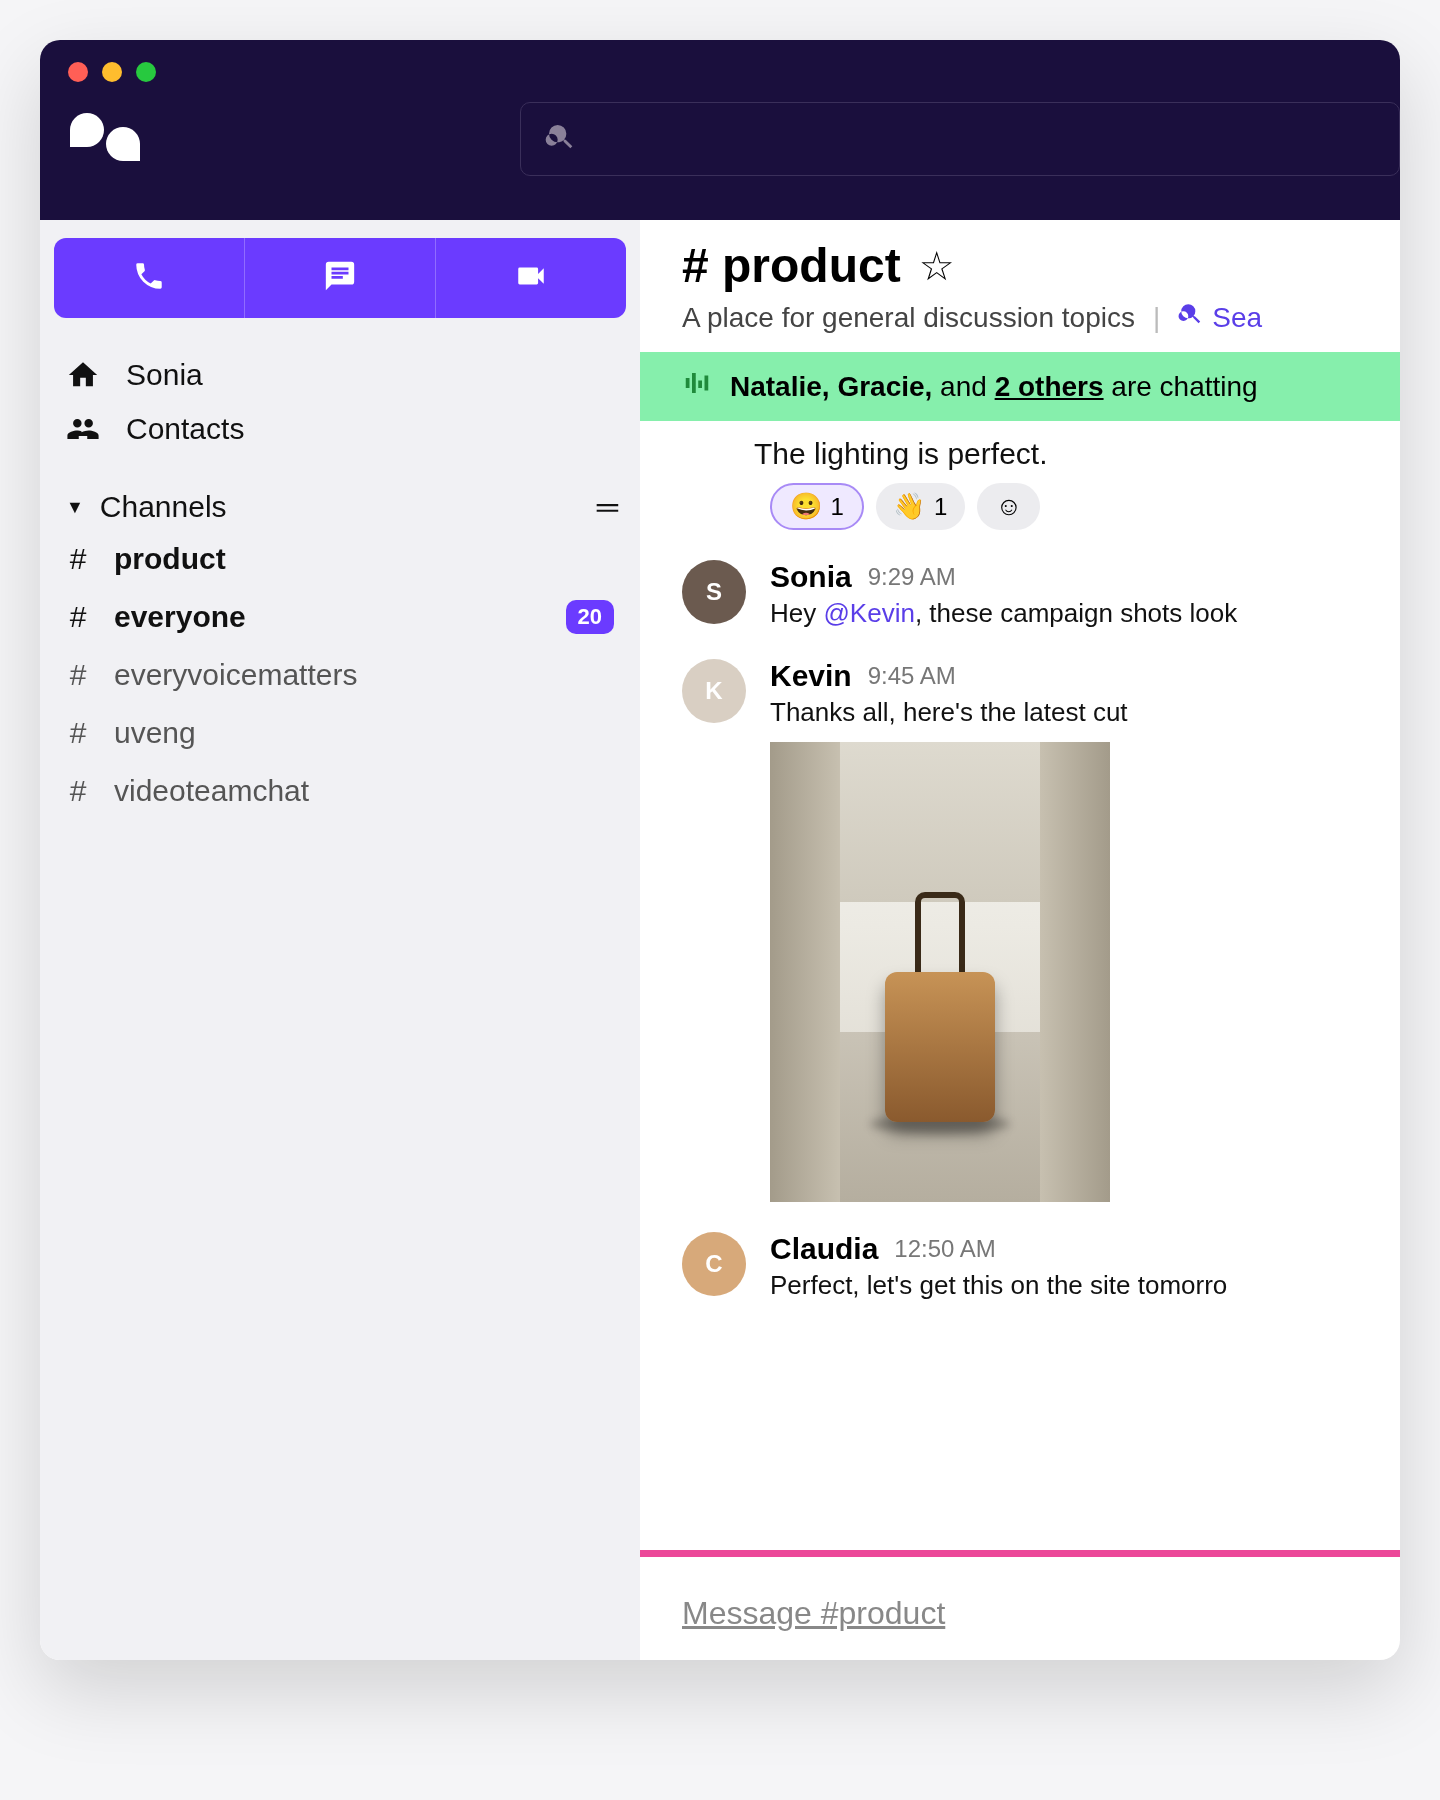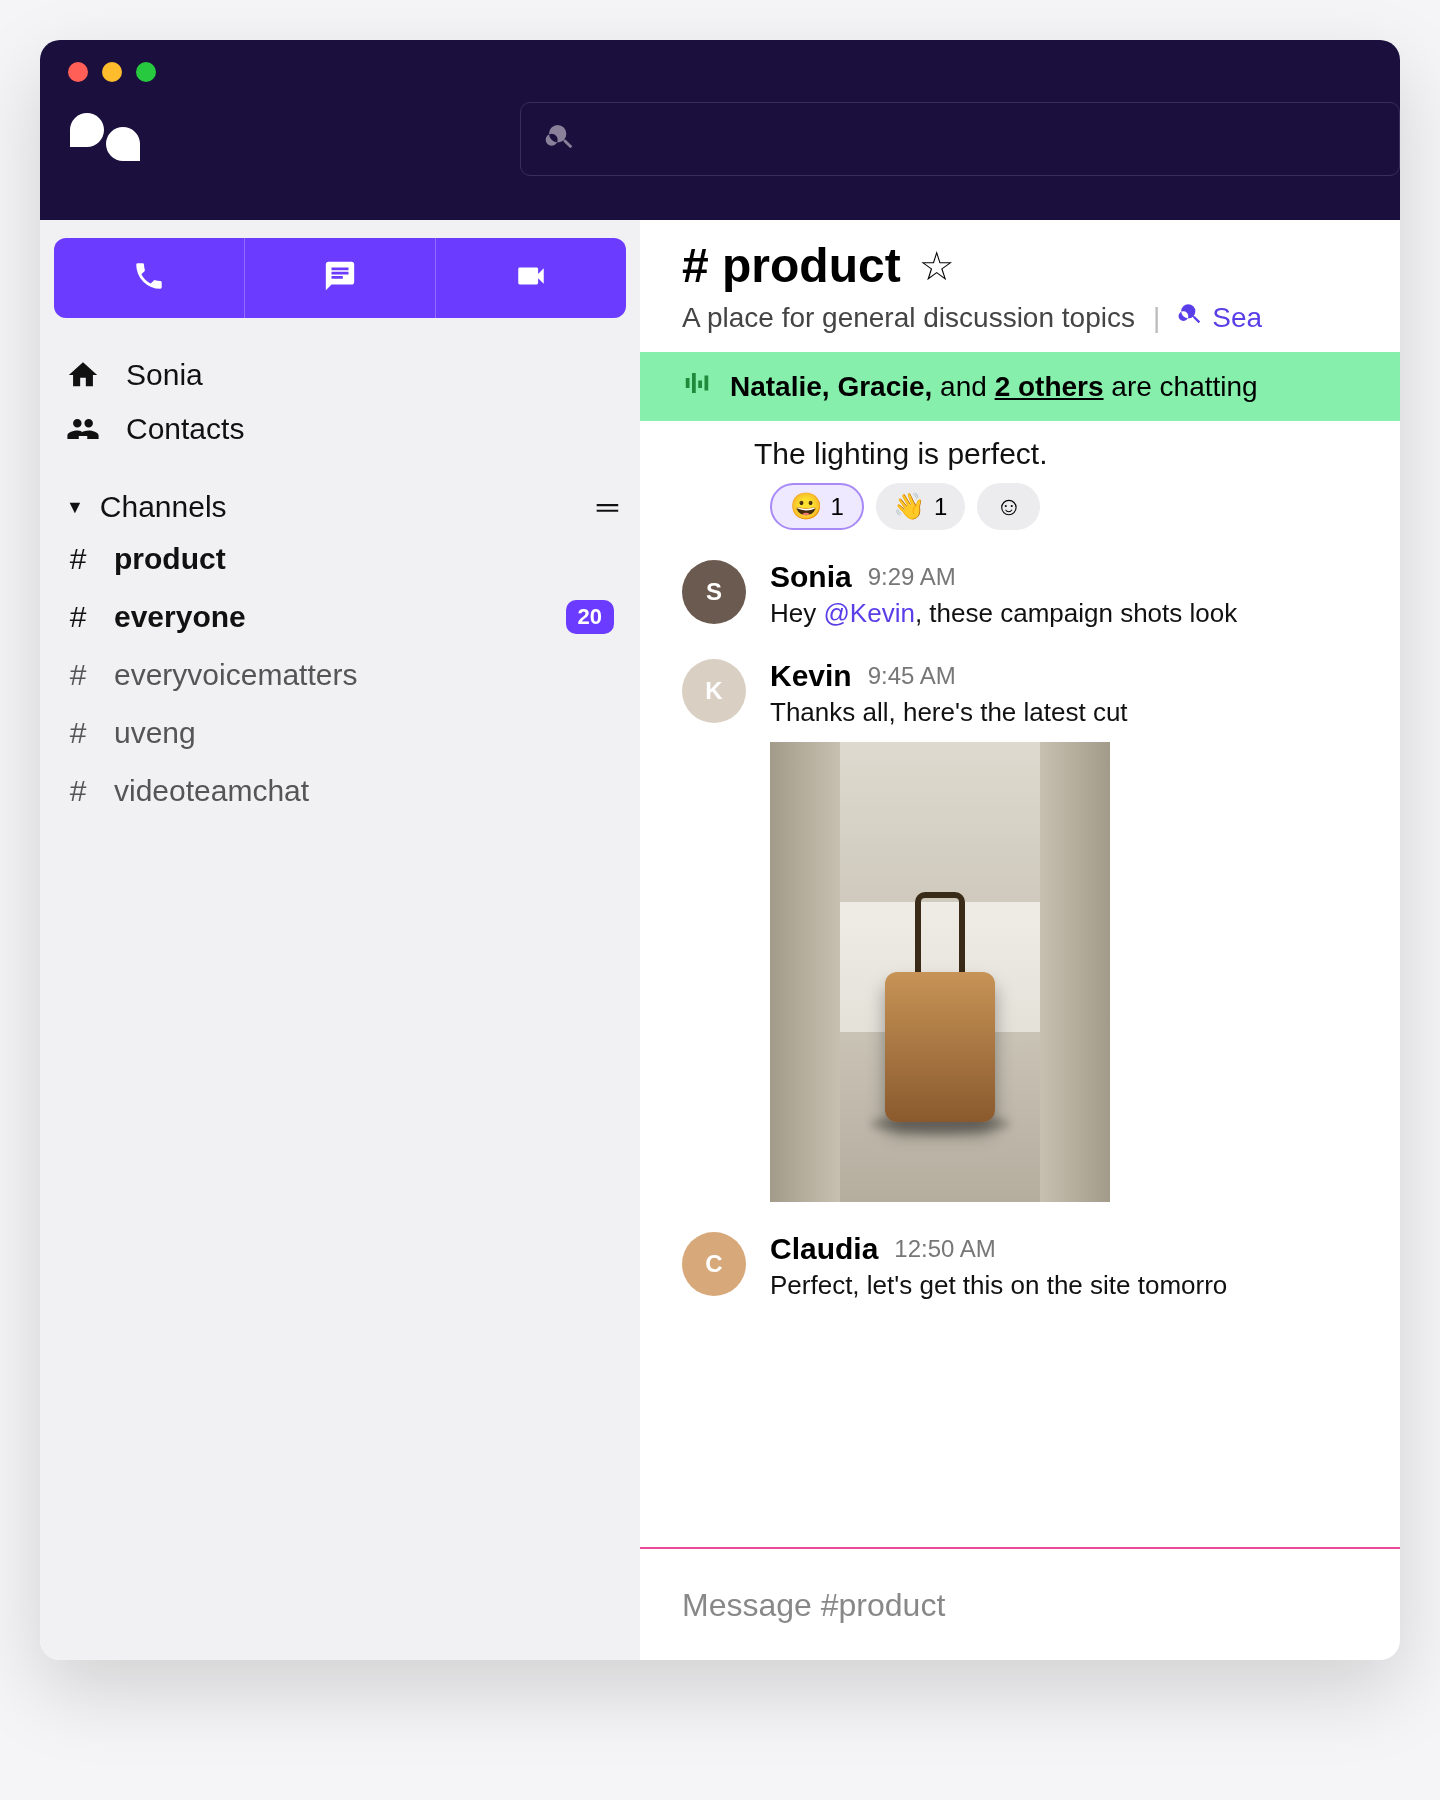--- a/index.html
+++ b/index.html
@@ -249,24 +249,25 @@
     position:absolute; bottom:230px; left:50%; transform:translateX(-50%);
     width:50px; height:80px; border:6px solid #3a2a18; border-bottom:none;
     border-radius: 10px 10px 0 0;
   }
   .att-shadow {
     position:absolute; bottom:68px; left:50%; transform:translateX(-50%);
     width:140px; height:20px; background: rgba(0,0,0,0.25); border-radius:50%;
     filter: blur(4px);
   }
   .composer {
-    border-top: 2px solid #ec4899;
-    padding: 38px 0 36px 42px;
+    border-top: 7px solid #ec4899;
+    padding: 38px 0 28px 42px;
     font-size: 32px;
     color: #888;
+    text-decoration: underline;
   }
 </style>
 </head>
 <body>
 
 <div class="window">
 
   <div class="titlebar">
     <div class="traffic-lights">
       <div class="tl red"></div>

